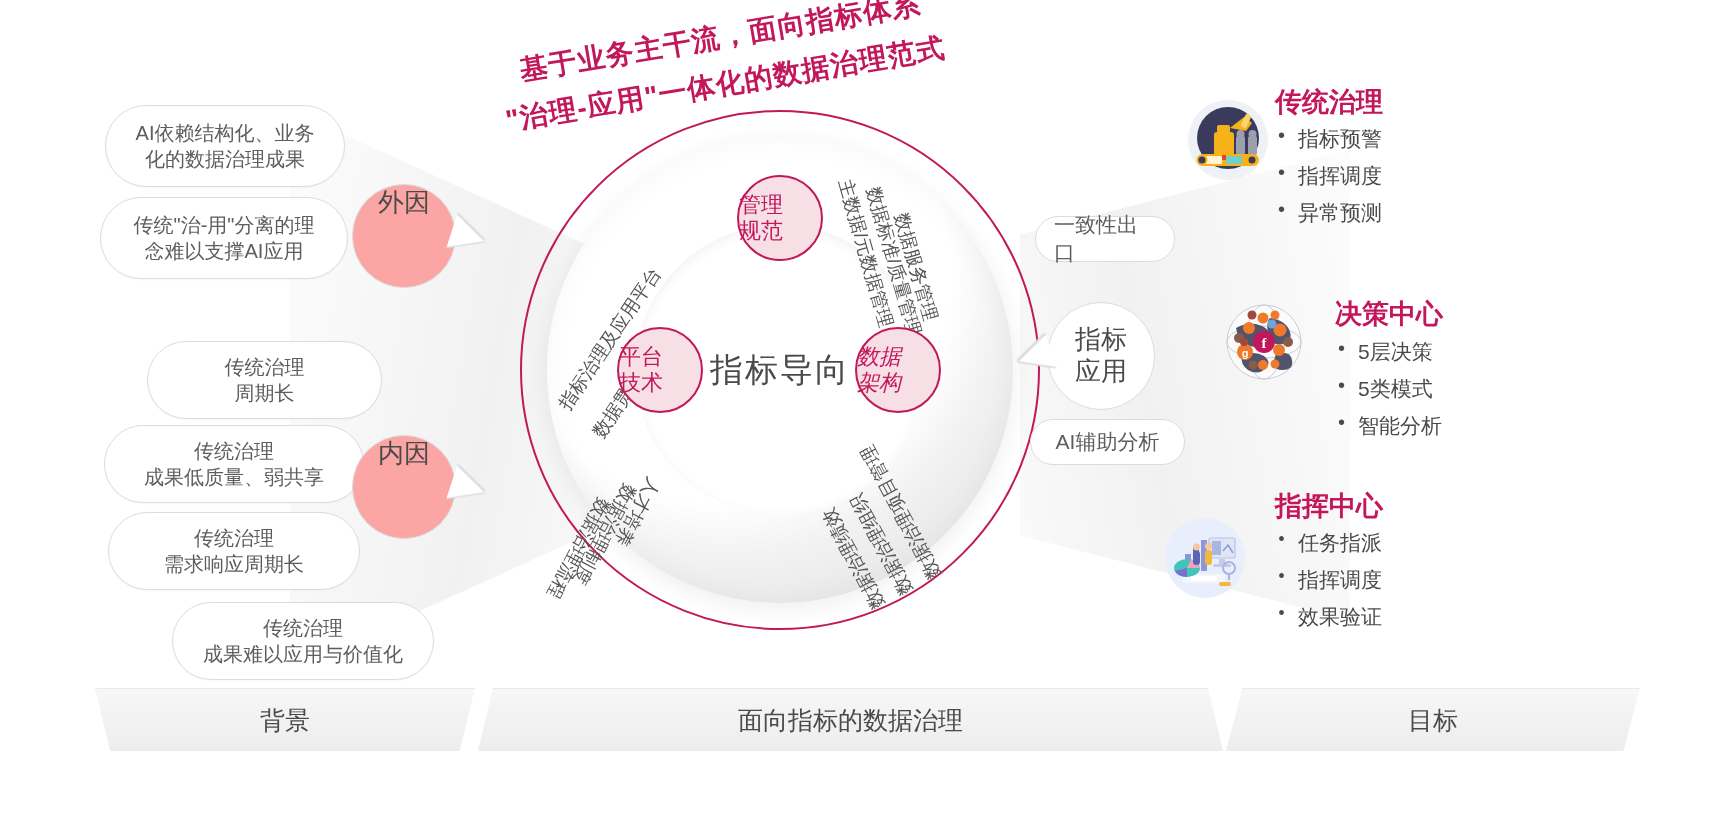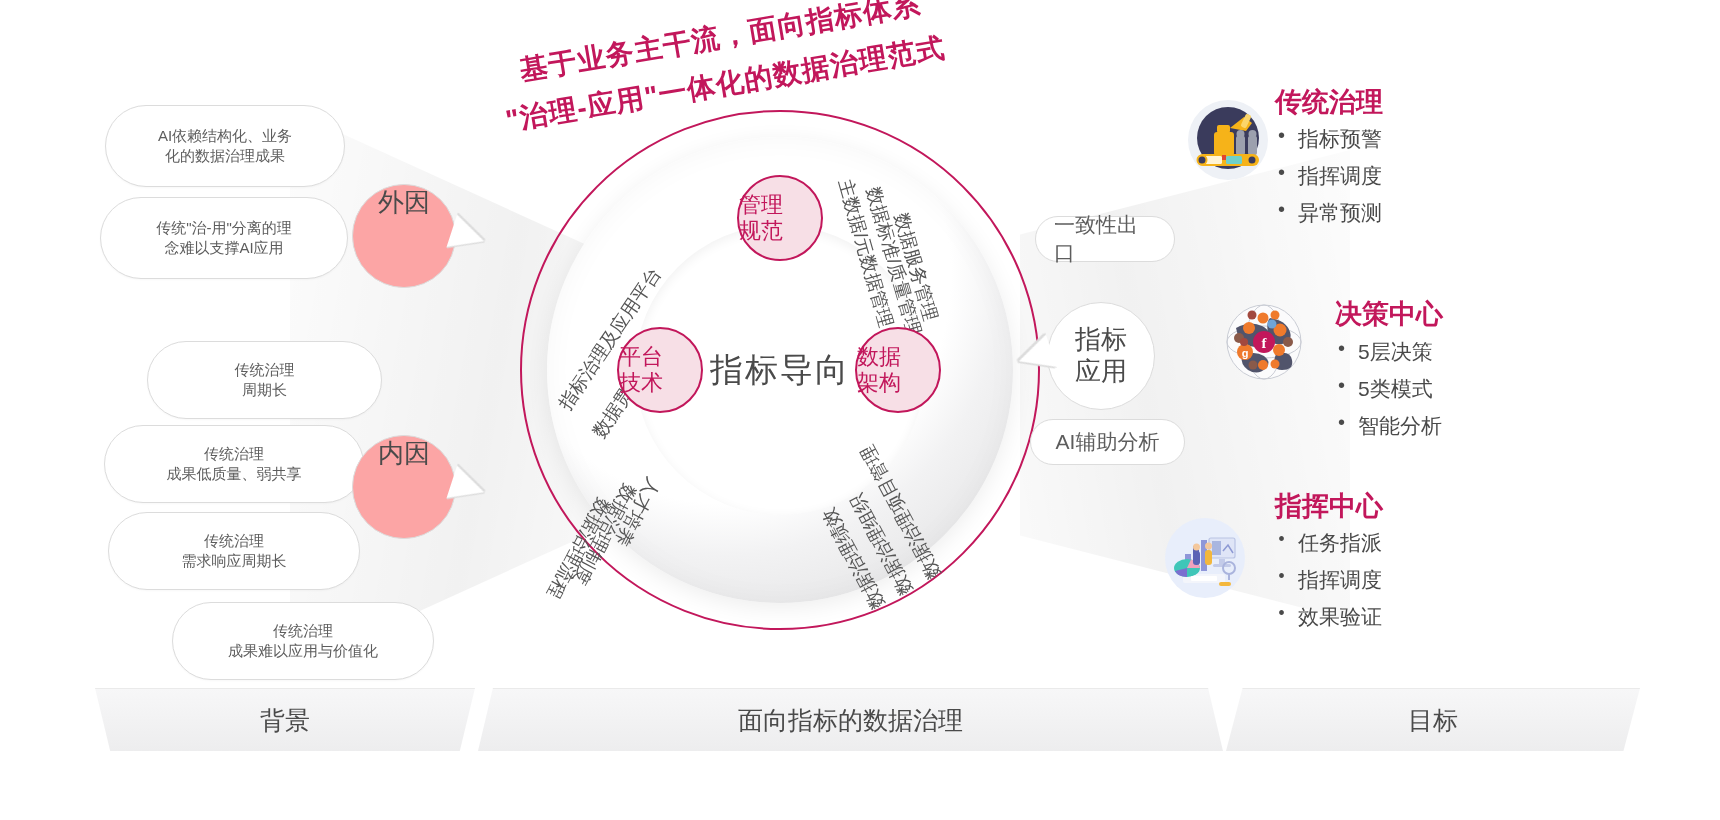--- a/index.html
+++ b/index.html
@@ -41,21 +41,21 @@
 
   
   .pill{
     position:absolute;
     border:1.6px solid #dcdcdc;
     background:#fff;
     border-radius:46px;
     display:flex;align-items:center;justify-content:center;
     text-align:center;
     color:#5d5d5d;
-    font-size:15px;
+    font-size:20px;
     line-height:1.32;
     box-sizing:border-box;
     padding:6px 14px;
     box-shadow:0 1px 2px rgba(0,0,0,0.03);
   }
   .pill span{display:block;}
 
   
   .cause{
     position:absolute;
@@ -132,21 +132,21 @@
   .node{
     position:absolute;width:86px;height:86px;border-radius:50%;
     border:2px solid #c2175b;
     background:#f7dfe6;
     display:flex;align-items:center;justify-content:flex-start;
     text-align:center;
     color:#c2175b;font-size:22px;line-height:1.18;font-weight:500;
     box-sizing:border-box;z-index:3;
   }
   .node.n-top{left:232px;top:80px;}
-  .node.n-right{left:350px;top:232px;}
+  .node.n-right{left:350px;top:232px;font-style:italic;}
   .node.n-bottom{left:232px;top:385px;}
   .node.n-left{left:112px;top:232px;}
 
   .ring-label{
     position:absolute;
     font-size:18.5px;color:#555;white-space:nowrap;
     transform-origin:left center;
   }
 
   

